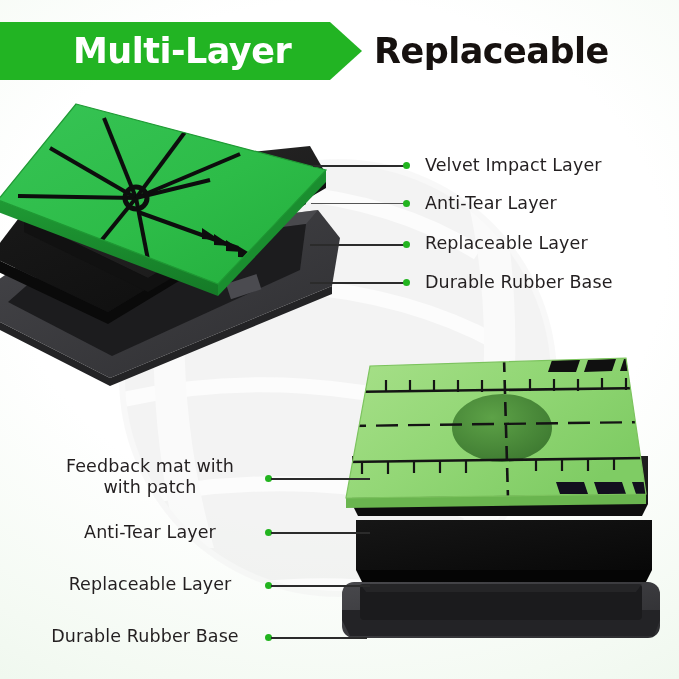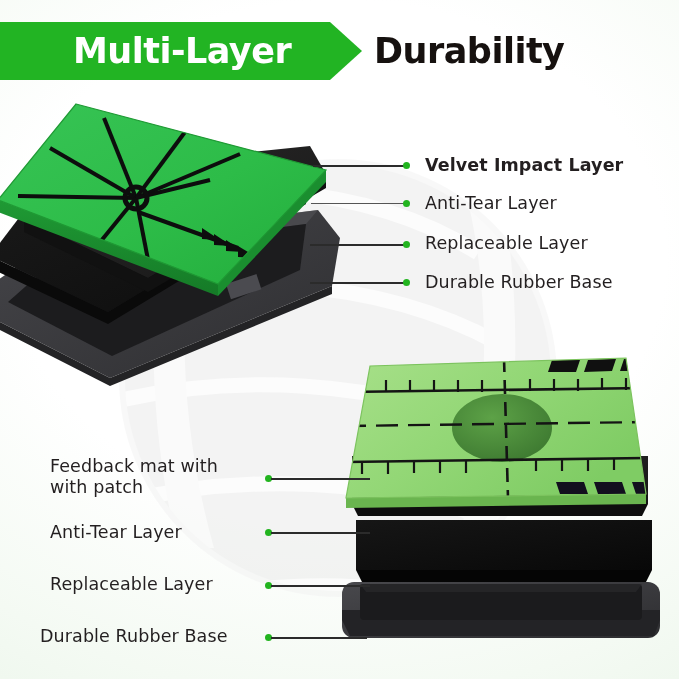--- a/index.html
+++ b/index.html
@@ -39,21 +39,21 @@
     color:#16110f;font-weight:bold;font-size:35px;letter-spacing:-.5px;white-space:nowrap;
     font-family:"DejaVu Sans","Liberation Sans",sans-serif;
   }
 
   
   .lbl{
     position:absolute;font-size:17.5px;color:#231f20;white-space:pre;
     font-family:"DejaVu Sans","Liberation Sans",sans-serif;
     letter-spacing:.1px;
   }
-  .lbl.right-al{text-align:left;}
+  .lbl.right-al{text-align:center;}
   .lbl.two-line{line-height:21px;}
 
   
   .leader{position:absolute;height:1.6px;background:#2b2b2b;}
   .leader.thin{background:#555;height:1.3px;}
   .dot{position:absolute;width:7px;height:7px;border-radius:50%;background:#22b41f;}
 
   
   #stage-top,#stage-bottom{position:absolute;}
   #stage-top{left:-12px;top:88px;width:360px;height:300px;}
@@ -85,21 +85,21 @@
       <path d="M120 -10 C 60 120, 48 300, 96 470 L 60 470 C 18 300, 32 110, 86 -10 Z"></path>
       <path d="M300 -10 C 372 120, 386 300, 338 470 L 372 470 C 416 300, 400 110, 344 -10 Z"></path>
     </g>
     <circle cx="220" cy="300" r="216" fill="none" stroke="#f2f2f2" stroke-width="6"></circle>
   </svg>
 
   <div id="header">
     <div id="banner">
       <span id="banner-text">Multi-Layer</span>
     </div>
-    <div id="title-right">Durability</div>
+    <div id="title-right">Replaceable</div>
   </div>
 
   <svg id="stage-top" viewBox="0 0 360 300" xmlns="http://www.w3.org/2000/svg">
     <defs>
       <linearGradient id="gVel" x1="0" y1="0" x2="1" y2="1">
         <stop offset="0%" stop-color="#37c455"></stop>
         <stop offset="55%" stop-color="#2dbc48"></stop>
         <stop offset="100%" stop-color="#23ad3c"></stop>
       </linearGradient>
       <linearGradient id="gVelSide" x1="0" y1="0" x2="0" y2="1">
@@ -172,21 +172,21 @@
           <polygon points="238,152 256,164 238,163"></polygon>
           <polygon points="250,158 270,170 250,169"></polygon>
         </g>
       </g>
       <polygon points="88,16 338,82 230,196 10,112" fill="none" stroke="#1f9a34" stroke-width="1.2"></polygon>
     </g>
   </svg>
 
   <div class="leader" style="left:313px;top:165px;width:94px;"></div>
   <div class="dot" style="left:403px;top:162px;"></div>
-  <div class="lbl" style="left:425px;top:155px;font-weight:bold;">Velvet Impact Layer</div>
+  <div class="lbl" style="left:425px;top:155px;">Velvet Impact Layer</div>
 
   <div class="leader thin" style="left:311px;top:203px;width:96px;"></div>
   <div class="dot" style="left:403px;top:200px;"></div>
   <div class="lbl" style="left:425px;top:193px;">Anti-Tear Layer</div>
 
   <div class="leader" style="left:310px;top:244px;width:97px;"></div>
   <div class="dot" style="left:403px;top:241px;"></div>
   <div class="lbl" style="left:425px;top:233px;">Replaceable Layer</div>
 
   <div class="leader" style="left:310px;top:282px;width:97px;"></div>

